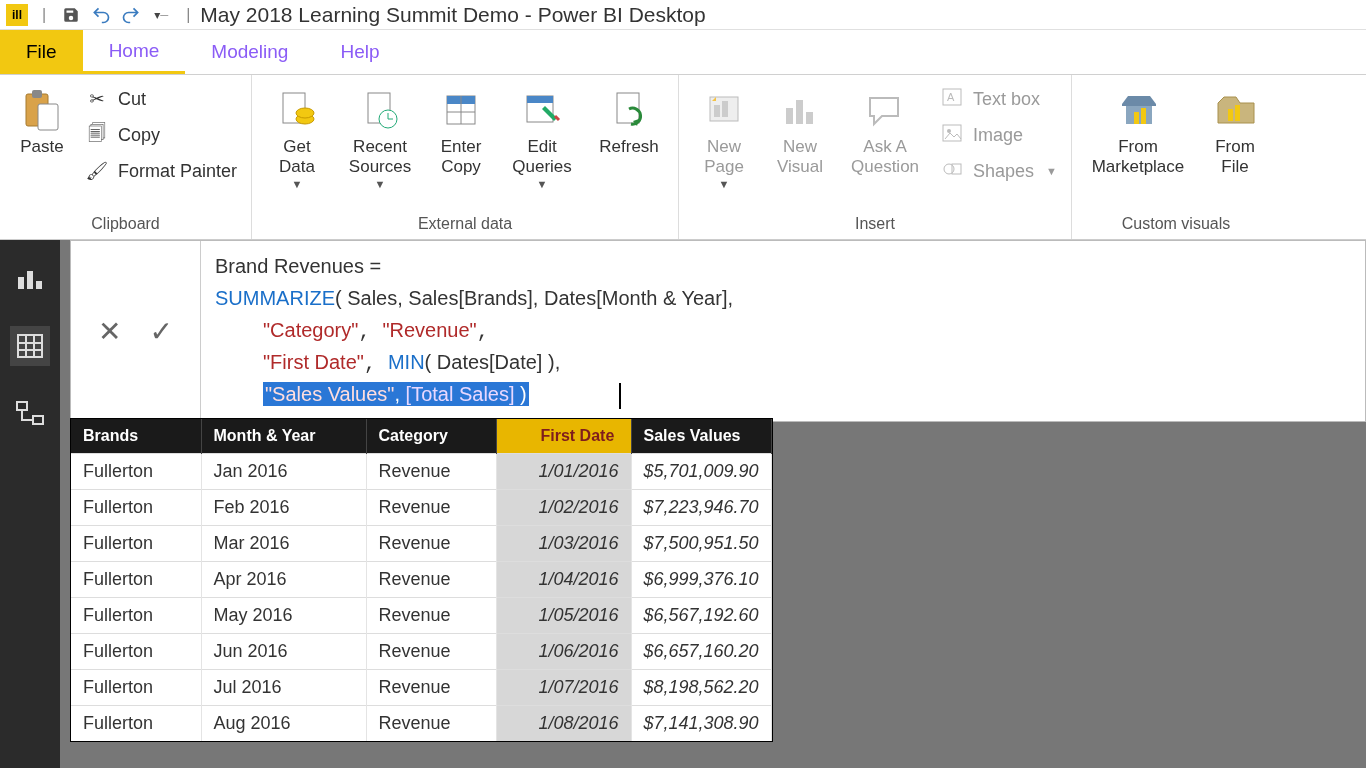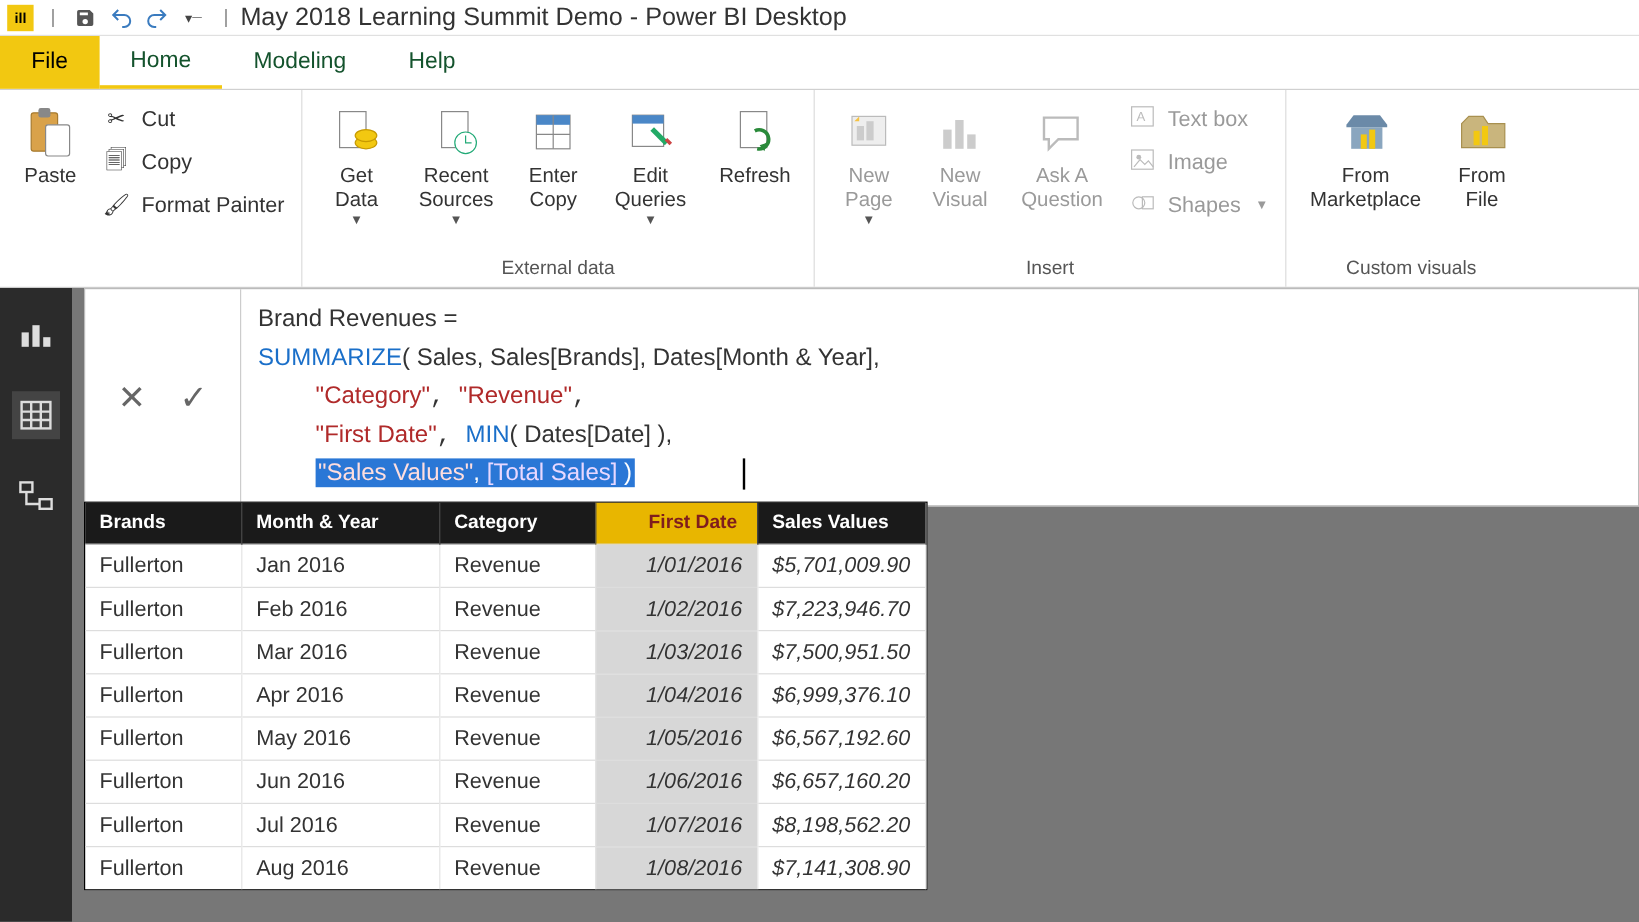--- a/index.html
+++ b/index.html
@@ -7,21 +7,21 @@
   
   .titlebar { height: 30px; background:#fff; display:flex; align-items:center; padding:0 6px; border-bottom:1px solid #e0e0e0; }
   .titlebar .qat { display:flex; align-items:center; gap:8px; }
   .titlebar .qat .ybar { width:22px; height:22px; background:#F2C811; display:flex; align-items:center; justify-content:center; }
   .titlebar .qat .ybar span{ font-size:12px; font-weight:bold; color:#000; }
   .titlebar .qat .tool { width:22px; height:22px; display:flex; align-items:center; justify-content:center; color:#444; font-size:16px; cursor:pointer;}
   .titlebar .sep { color:#888; margin:0 6px; }
   .titlebar .wtitle { color:#333; font-size:21px; margin-left:4px; }
   
   .menutabs { height:45px; background:#fff; display:flex; align-items:stretch; border-bottom:1px solid #d0d0d0;}
-  .menutabs .tab { padding:0 26px; display:flex; align-items:center; font-size:19px; color:#14532d; cursor:pointer; }
+  .menutabs .tab { padding:0 26px; display:flex; align-items:center; font-size:19px; color:#8b5cf6; cursor:pointer; }
   .menutabs .tab.file { background:#F2C811; color:#000; font-weight:500; }
   .menutabs .tab.active { border-bottom:3px solid #F2C811; }
   
   .ribbon { height:165px; background:#fff; border-bottom:1px solid #ccc; display:flex; align-items:stretch; }
   .group { border-right:1px solid #ddd; padding:6px 10px 0 10px; display:flex; flex-direction:column; }
   .group .body { flex:1; display:flex; align-items:flex-start; gap:6px; }
   .group .label { text-align:center; font-size:16px; color:#555; padding:4px 0 6px 0; }
   .bigbtn { display:flex; flex-direction:column; align-items:center; justify-content:flex-start; width:80px; padding-top:6px; cursor:pointer; color:#333;}
   .bigbtn.disabled { color:#9a9a9a; }
   .bigbtn .ic { height:46px; display:flex; align-items:center; justify-content:center; margin-bottom:4px;}
@@ -118,20 +118,21 @@
         <div class="smallrow">
           <span class="si">🗐</span>
           <span>Copy</span>
         </div>
         <div class="smallrow">
           <span class="si">🖌</span>
           <span>Format Painter</span>
         </div>
       </div>
     </div>
+    <div class="label">Clipboard</div>
   </div>
 
   <div class="group">
     <div class="body">
       <div class="bigbtn" style="width:70px;">
         <div class="ic">
             <svg width="36" height="42">
               <rect x="4" y="4" width="22" height="30" fill="#fff" stroke="#888"></rect>
               <ellipse cx="26" cy="30" rx="9" ry="5" fill="#f2c811" stroke="#c79a00"></ellipse>
               <ellipse cx="26" cy="24" rx="9" ry="5" fill="#f2c811" stroke="#c79a00"></ellipse>

